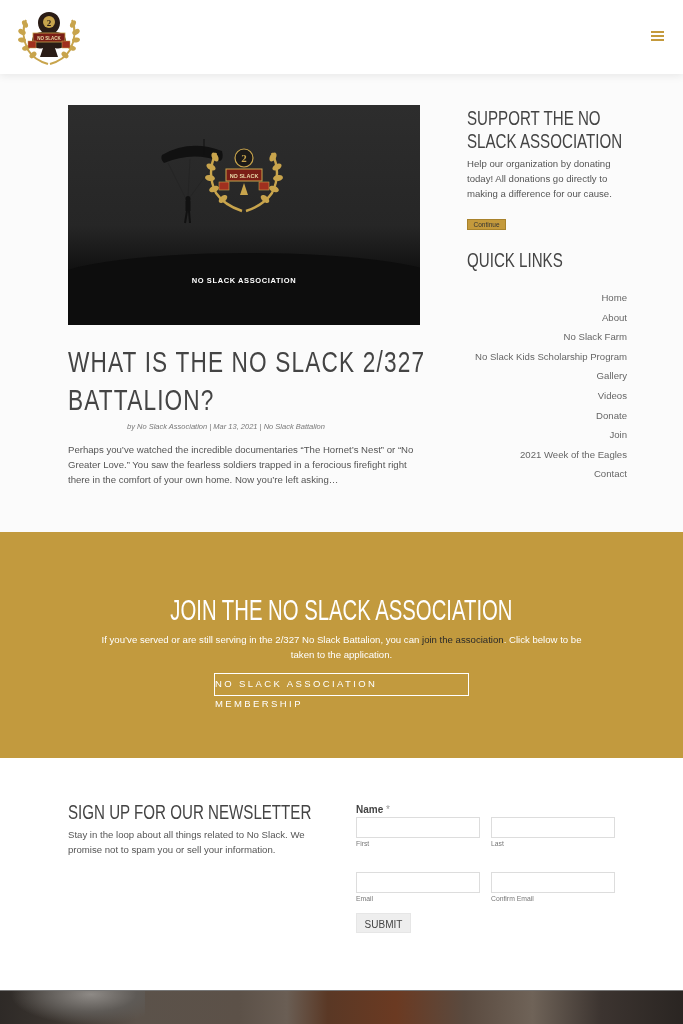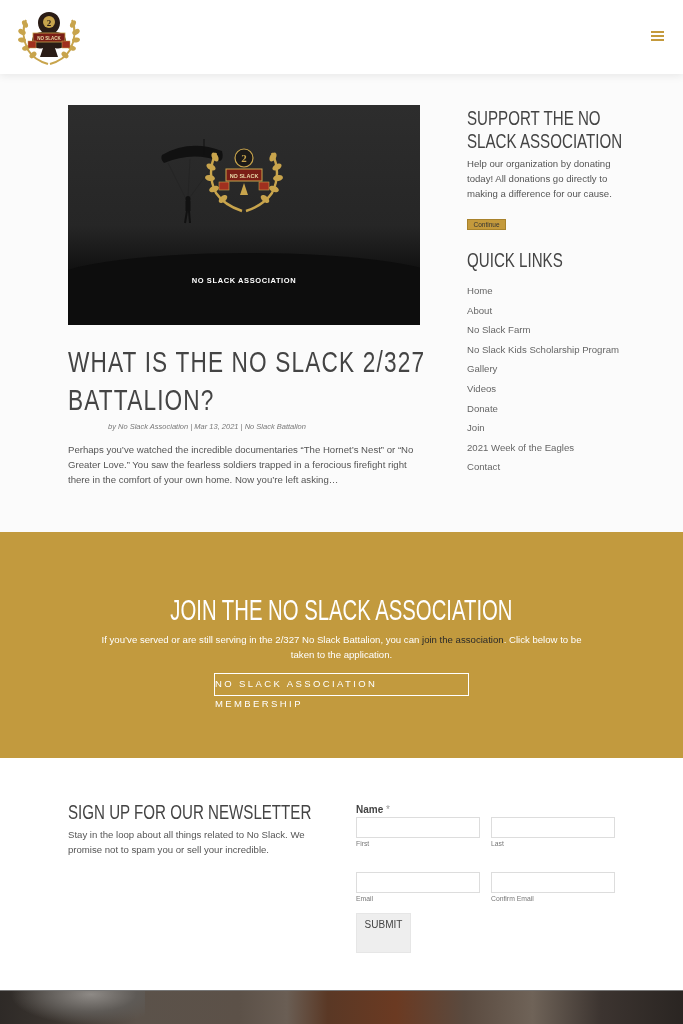--- a/index.html
+++ b/index.html
@@ -17,47 +17,47 @@
 
   
   .featured { position: absolute; left: 68px; top: 105px; width: 352px; height: 220px; background: linear-gradient(180deg, #2d2d2d 0%, #262626 55%, #111 75%, #0c0c0c 100%); overflow: hidden; }
   .featured .hill { position: absolute; left: -20px; top: 148px; width: 400px; height: 100px; background: #0d0d0d; border-radius: 50% 50% 0 0 / 30% 30% 0 0; }
   .featured .para { position: absolute; left: 92px; top: 30px; width: 70px; height: 90px; }
   .featured .badge { position: absolute; left: 136px; top: 40px; width: 80px; height: 72px; }
   .featured .ft-title { position: absolute; left: 0; top: 113px; width: 352px; text-align: center; color: #fff; font-weight: bold; font-size: 19.5px; line-height: 22px; letter-spacing: 0.5px; }
   .featured .ft-sub { position: absolute; left: 0; top: 171px; width: 352px; text-align: center; color: #fff; font-weight: bold; font-size: 7.5px; letter-spacing: 0.6px; }
 
   .post-title { position: absolute; left: 68px; top: 343px; width: 360px; font-size: 29px; line-height: 38px; color: #444; letter-spacing: 1.5px; font-weight: normal; transform: scaleX(0.78); transform-origin: left top; width: 460px; }
-  .post-meta { position: absolute; left: 64px; top: 422px; font-size: 7.5px; color: #777; font-style: italic; padding-left: 44px; }
+  .post-meta { position: absolute; left: 83px; top: 422px; font-size: 7.5px; color: #777; font-style: italic; padding-left: 44px; }
   .post-meta a { color: #777; text-decoration: none; }
   .post-excerpt { position: absolute; left: 68px; top: 442px; width: 352px; font-size: 9.6px; line-height: 15px; color: #555; }
 
   
   .side-h { position: absolute; left: 467px; font-size: 21px; line-height: 23px; color: #444; transform: scaleX(0.72); transform-origin: left top; white-space: nowrap; font-weight: normal; }
   .side-p { position: absolute; left: 467px; top: 156px; width: 150px; font-size: 9.6px; line-height: 15px; color: #555; }
   .continue-btn { position: absolute; left: 467px; top: 219px; width: 39px; height: 11px; background: #c49a3c; border: 1px solid #a8822c; color: #333; font-size: 6.5px; line-height: 9px; text-align: center; cursor: pointer; }
-  .quick-links { position: absolute; left: 467px; top: 284px; width: 160px; list-style: none; }
+  .quick-links { position: absolute; left: 467px; top: 291px; width: 160px; list-style: none; text-align: right; }
   .quick-links li { font-size: 9.6px; line-height: 14.6px; color: #666; margin-bottom: 5px; cursor: pointer; }
 
   
   .join { position: absolute; left: 0; top: 532px; width: 683px; height: 226px; background: #c29a3e; }
   .join-title { position: absolute; left: 0; top: 594px; width: 683px; text-align: center; color: #fff; font-size: 29px; line-height: 32px; font-weight: normal; }
   .join-title span { display: inline-block; transform: scaleX(0.7); transform-origin: center; white-space: nowrap; }
   .join-text { position: absolute; left: 95px; top: 632px; width: 493px; text-align: center; color: #fff; font-size: 9.6px; line-height: 15px; }
   .join-text a { color: #2a2a2a; text-decoration: none; }
   .join-btn { position: absolute; left: 214px; top: 673px; width: 255px; height: 23px; border: 1.5px solid #fff; color: #fff; font-size: 9.5px; letter-spacing: 2.4px; line-height: 20px; text-align: left; cursor: pointer; }
 
   
   .nl-title { position: absolute; left: 68px; top: 800px; font-size: 21px; line-height: 23px; color: #444; transform: scaleX(0.72); transform-origin: left top; white-space: nowrap; font-weight: normal; }
   .nl-text { position: absolute; left: 68px; top: 827px; width: 265px; font-size: 9.6px; line-height: 15px; color: #555; }
   .form-label { position: absolute; left: 356px; font-size: 10px; font-weight: bold; color: #444; }
   .form-label .req { color: #999; font-weight: normal; }
   .input { position: absolute; width: 124px; height: 21px; border: 1px solid #ddd; background: #fff; }
   .sublabel { position: absolute; font-size: 6.8px; color: #777; }
-  .submit-btn { position: absolute; left: 356px; top: 913px; width: 55px; height: 40px; background: #eee; border: 1px solid #e6e6e6; color: #444; font-size: 10px; line-height: 22px; text-align: center; cursor: pointer; }
+  .submit-btn { position: absolute; left: 356px; top: 913px; width: 55px; height: 20px; background: #eee; border: 1px solid #e6e6e6; color: #444; font-size: 10px; line-height: 22px; text-align: center; cursor: pointer; }
 
   
   .bottom-photo { position: absolute; left: 0; top: 990px; width: 683px; height: 34px; background: linear-gradient(90deg, #2e2a27 0%, #3a342f 8%, #5b524a 20%, #5c5148 35%, #6a5e54 42%, #5a3825 48%, #6b3a22 58%, #5a4a3f 68%, #6f6358 78%, #3c3430 88%, #2a2522 100%); border-top: 1px solid #777; }
   .bottom-photo .blob { position: absolute; left: 10px; top: 0; width: 135px; height: 34px; background: radial-gradient(ellipse at 60% 10%, #8e8a86 0%, #5e5a56 40%, transparent 70%); }
 </style>
 </head>
 <body>
 
 <div class="header">
   <svg class="logo" viewBox="0 0 66 58">
@@ -157,21 +157,21 @@
 </ul>
 
 <div class="join"></div>
 <h2 class="join-title condensed"><span>JOIN THE NO SLACK ASSOCIATION</span></h2>
 <p class="join-text">
   <span>If you’ve served or are still serving in the 2/327 No Slack Battalion, you can </span><a>join the association</a><span>.  Click below to be taken to the application.</span>
 </p>
 <div class="join-btn">NO SLACK ASSOCIATION MEMBERSHIP</div>
 
 <h3 class="nl-title condensed">SIGN UP FOR OUR NEWSLETTER</h3>
-<p class="nl-text">Stay in the loop about all things related to No Slack.  We promise not to spam you or sell your incredible.</p>
+<p class="nl-text">Stay in the loop about all things related to No Slack.  We promise not to spam you or sell your information.</p>
 
 <div class="form-label" style="top:804px;"><span>Name</span><span class="req"> *</span></div>
 <input class="input" style="left: 356px; top: 817px;" value="">
 <input class="input" style="left: 491px; top: 817px;" value="">
 <div class="sublabel" style="left:356px; top:840px;">First</div>
 <div class="sublabel" style="left:491px; top:840px;">Last</div>
 
 <div class="form-label" style="top:881px;padding-left:47px;"><span>Email</span><span class="req"> *</span></div>
 <input class="input" style="left: 356px; top: 872px;" value="">
 <input class="input" style="left: 491px; top: 872px;" value="">

